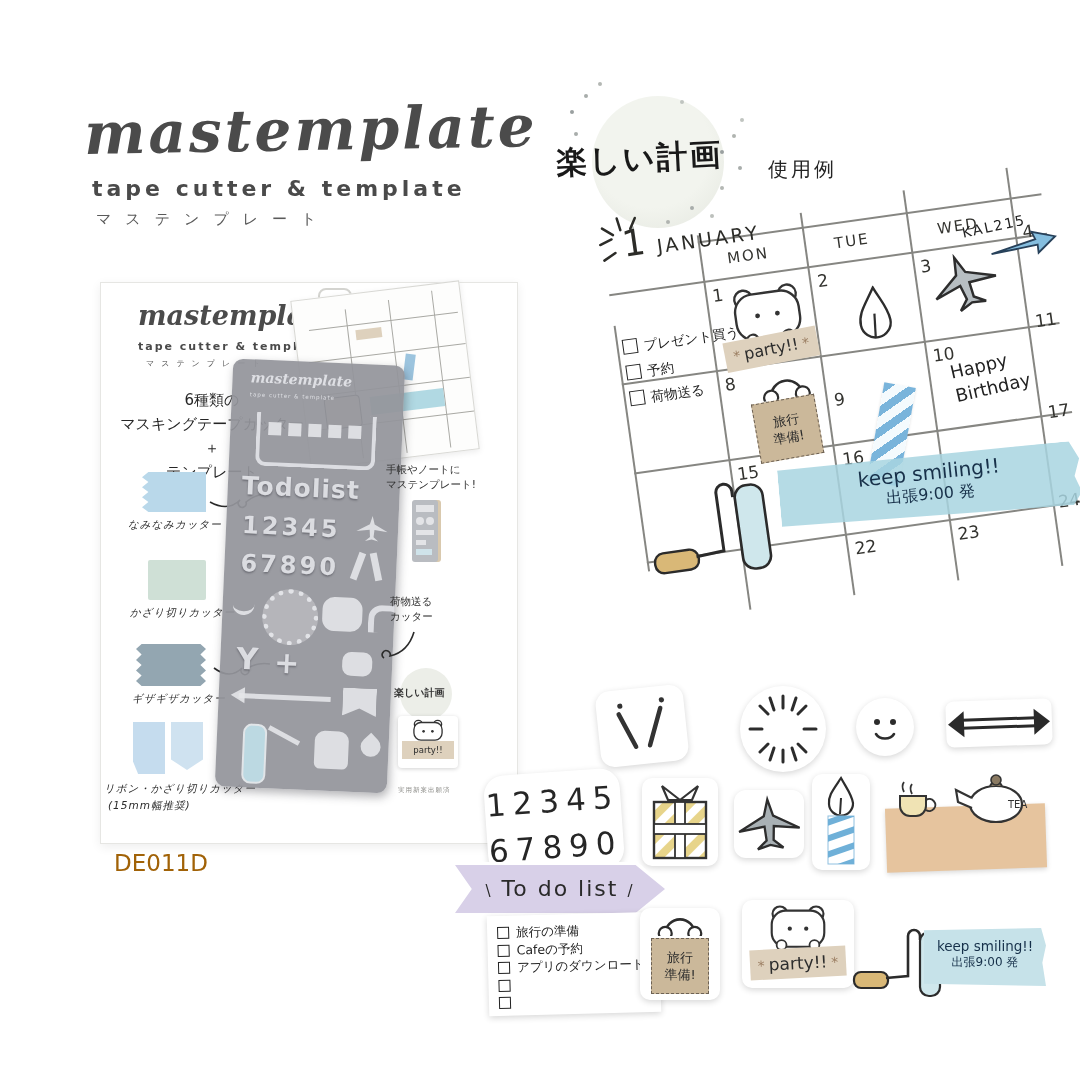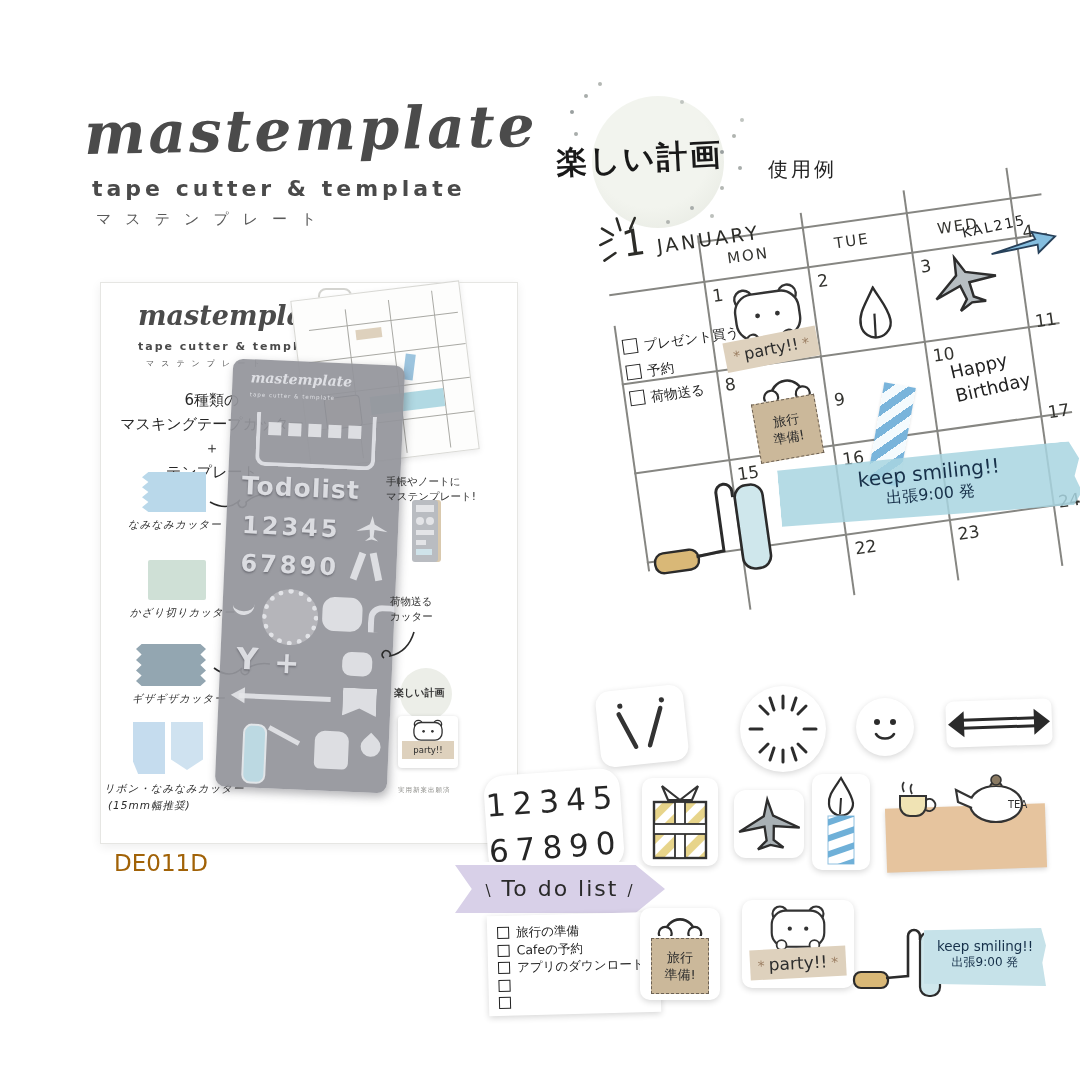--- a/index.html
+++ b/index.html
@@ -231,21 +231,21 @@
   </div>
 
   <div class="abs wavy-blue"></div>
   <div class="abs sample-label" style="left:128px;top:518px;">なみなみカッター</div>
   <div class="abs mint"></div>
   <div class="abs sample-label" style="left:130px;top:606px;">かざり切りカッター</div>
   <div class="abs grayzig"></div>
   <div class="abs sample-label" style="left:132px;top:692px;">ギザギザカッター</div>
   <div class="abs flag1"></div>
   <div class="abs flag2"></div>
-  <div class="abs sample-label" style="left:104px;top:782px;">リボン・なみなみカッター</div>
+  <div class="abs sample-label" style="left:104px;top:782px;">リボン・かざり切りカッター</div>
   <div class="abs sample-label" style="left:108px;top:799px;">(15mm幅推奨)</div>
   <svg class="abs" style="left:208px;top:486px;" width="60" height="24">
       <path class="curl" d="M2 16 q18 10 30 -2 a4 4 0 1 0 6 2 q10 -8 20 -8"></path>
     </svg>
   <svg class="abs" style="left:212px;top:654px;" width="60" height="24">
       <path class="curl" d="M2 14 q16 12 28 0 a4 4 0 1 0 6 0 q10 -6 22 -4"></path>
     </svg>
 
   <div class="abs mini-cal">
     <div style="position:absolute;left:14px;top:30px;width:150px;height:1px;background:#a9a9a4;"></div>
@@ -286,21 +286,21 @@
     <div class="st" style="left:122px;top:288px;width:30px;height:24px;background:rgba(228,229,233,0.9);border-radius:9px;"></div>
     <div class="st" style="left:20px;top:334px;width:92px;height:5px;background:rgba(228,229,233,0.9);"></div>
     <div class="st" style="left:12px;top:328px;width:0;height:0;border-right:14px solid rgba(228,229,233,0.9);border-top:8px solid transparent;border-bottom:8px solid transparent;"></div>
     <div class="st" style="left:124px;top:324px;width:34px;height:28px;background:rgba(228,229,233,0.9);clip-path:polygon(0 0,100% 0,100% 100%,50% 72%,0 100%);"></div>
     <div class="st" style="left:26px;top:364px;width:20px;height:56px;background:#bcd9e2;border:2px solid rgba(228,229,233,0.9);border-radius:9px;"></div>
     <div class="st" style="left:50px;top:372px;width:34px;height:5px;background:rgba(228,229,233,0.9);transform:rotate(26deg);"></div>
     <div class="st" style="left:98px;top:368px;width:34px;height:38px;background:rgba(228,229,233,0.9);border-radius:10px 10px 6px 6px;"></div>
     <div class="st" style="left:144px;top:372px;width:20px;height:20px;background:rgba(228,229,233,0.9);border-radius:0 50% 50% 50%;transform:rotate(45deg);"></div>
   </div>
 
-  <div class="abs note-sm hw" style="left:386px;top:462px;margin-top:12px;">
+  <div class="abs note-sm hw" style="left:386px;top:462px;">
     <div>手帳やノートに</div>
       <div>マステンプレート!</div>
   </div>
   <div class="abs" style="left:412px;top:500px;width:26px;height:62px;background:#b9bcc1;border-radius:3px;box-shadow:3px 0 0 #d9c9ae;">
     <div style="position:absolute;left:4px;top:5px;width:18px;height:7px;background:#e3e4e7;"></div>
     <div style="position:absolute;left:4px;top:17px;width:8px;height:8px;background:#e3e4e7;border-radius:50%;"></div>
     <div style="position:absolute;left:14px;top:17px;width:8px;height:8px;background:#e3e4e7;border-radius:50%;"></div>
     <div style="position:absolute;left:4px;top:30px;width:18px;height:5px;background:#e3e4e7;"></div>
     <div style="position:absolute;left:4px;top:40px;width:10px;height:5px;background:#e3e4e7;"></div>
     <div style="position:absolute;left:4px;top:49px;width:16px;height:6px;background:#cfe3ea;"></div>

